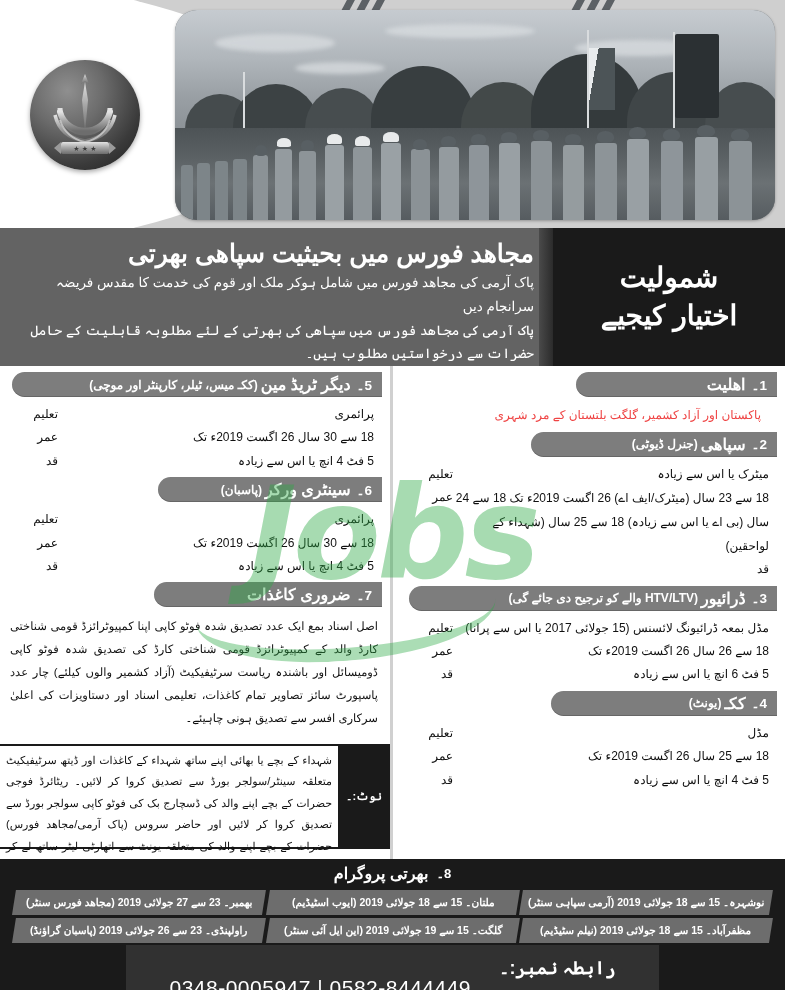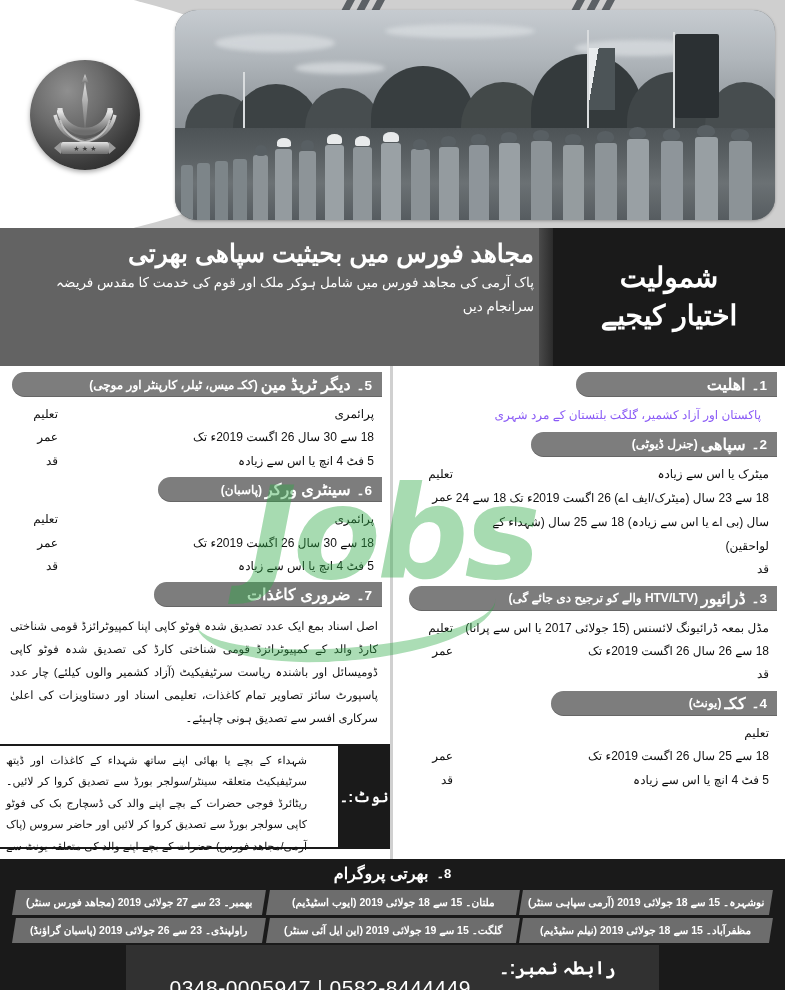--- a/index.html
+++ b/index.html
@@ -126,21 +126,21 @@
   .sec-head .paren{font-size:12px;font-weight:bold;margin-right:3px;}
   .sec-head.narrow-1{margin-left:175px;}
   .sec-head.narrow-2{margin-left:130px;}
   .sec-head.narrow-3{margin-left:8px;}
   .sec-head.narrow-4{margin-left:150px;}
   .sec-head.l5{margin-left:6px;}
   .sec-head.l6{margin-left:152px;}
   .sec-head.l7{margin-left:148px;}
 
   .plain-line{
-    font-size:12px;line-height:1.9;color:#8b5cf6;padding:1px 16px 1px 4px;
+    font-size:12px;line-height:1.9;color:#ef4444;padding:1px 16px 1px 4px;
   }
   .kv{
     display:flex;flex-direction:row-reverse;justify-content:flex-end;
     font-size:12px;line-height:1.95;color:#111;padding:0 8px 0 4px;
   }
   .kv .k{min-width:42px;font-weight:normal;text-align:right;margin-left:6px;flex:0 0 auto;}
   .kv .v{flex:1 1 auto;text-align:right;}
   .kv.multi .v{line-height:2.0;}
 
   .docs-para{
@@ -150,21 +150,21 @@
 
   
   .note-box{
     position:absolute;left:0;top:744px;width:390px;height:105px;
     background:#ffffff;border-top:2px solid #1a1a1a;border-bottom:2px solid #1a1a1a;
     display:flex;flex-direction:row-reverse;box-sizing:border-box;
   }
   .note-label{
     width:52px;background:#1a1a1a;color:#fff;
     display:flex;align-items:center;justify-content:center;
-    font-size:15px;font-weight:bold;flex:0 0 auto;margin-left:25px;
+    font-size:11px;font-weight:bold;flex:0 0 auto;
   }
   .note-text{
     flex:1 1 auto;direction:rtl;text-align:justify;text-align-last:right;
     font-size:11px;line-height:1.95;padding:4px 6px;color:#111;box-sizing:border-box;
   }
 
   
   .prog-bar{
     position:absolute;left:0;top:859px;width:785px;height:28px;
     background:#1a1a1a;color:#fff;direction:rtl;
@@ -327,20 +327,21 @@
         <div class="soldier" style="left:554px;top:22px;width:23px;height:80px;background:#8c9397;"></div>
         <div class="soldier-head" style="left:556px;top:10px;width:18px;height:12px;"></div>
       </div>
     </div>
   </div>
 
   <div class="title-band">
     <div class="title-left">
       <div class="title-main">مجاهد فورس میں بحیثیت سپاهی بھرتی</div>
       <div class="title-sub">پاک آرمی کی مجاهد فورس میں شامل ہوکر ملک اور قوم کی خدمت کا مقدس فریضہ سرانجام دیں</div>
+      <div class="title-sub">پاک آرمی کی مجاهد فورس میں سپاهی کی بھرتی کے لئے مطلوبہ قابلیت کے حامل حضرات سے درخواستیں مطلوب ہیں۔</div>
     </div>
     <div class="title-right">
       <div>شمولیت</div>
       <div>اختیار کیجیے</div>
     </div>
   </div>
 
   <div class="body-area">
     <div class="col-divider"></div>
 
@@ -377,29 +378,31 @@
       <div class="kv">
         <span class="k">تعلیم</span>
         <span class="v">مڈل بمعہ ڈرائیونگ لائسنس (15 جولائی 2017 یا اس سے پرانا)</span>
       </div>
       <div class="kv">
         <span class="k">عمر</span>
         <span class="v">18 سے 26 سال 26 اگست 2019ء تک</span>
       </div>
       <div class="kv">
         <span class="k">قد</span>
+        <span class="v">5 فٹ 6 انچ یا اس سے زیادہ</span>
       </div>
 
       <div class="sec-head narrow-4">
         <span class="num">4۔</span>
         <span class="nm">ککـ</span>
         <span class="paren">(یونٹ)</span>
       </div>
       <div class="kv">
         <span class="k">تعلیم</span>
+        <span class="v">مڈل</span>
       </div>
       <div class="kv">
         <span class="k">عمر</span>
         <span class="v">18 سے 25 سال 26 اگست 2019ء تک</span>
       </div>
       <div class="kv">
         <span class="k">قد</span>
         <span class="v">5 فٹ 4 انچ یا اس سے زیادہ</span>
       </div>
     </div>

